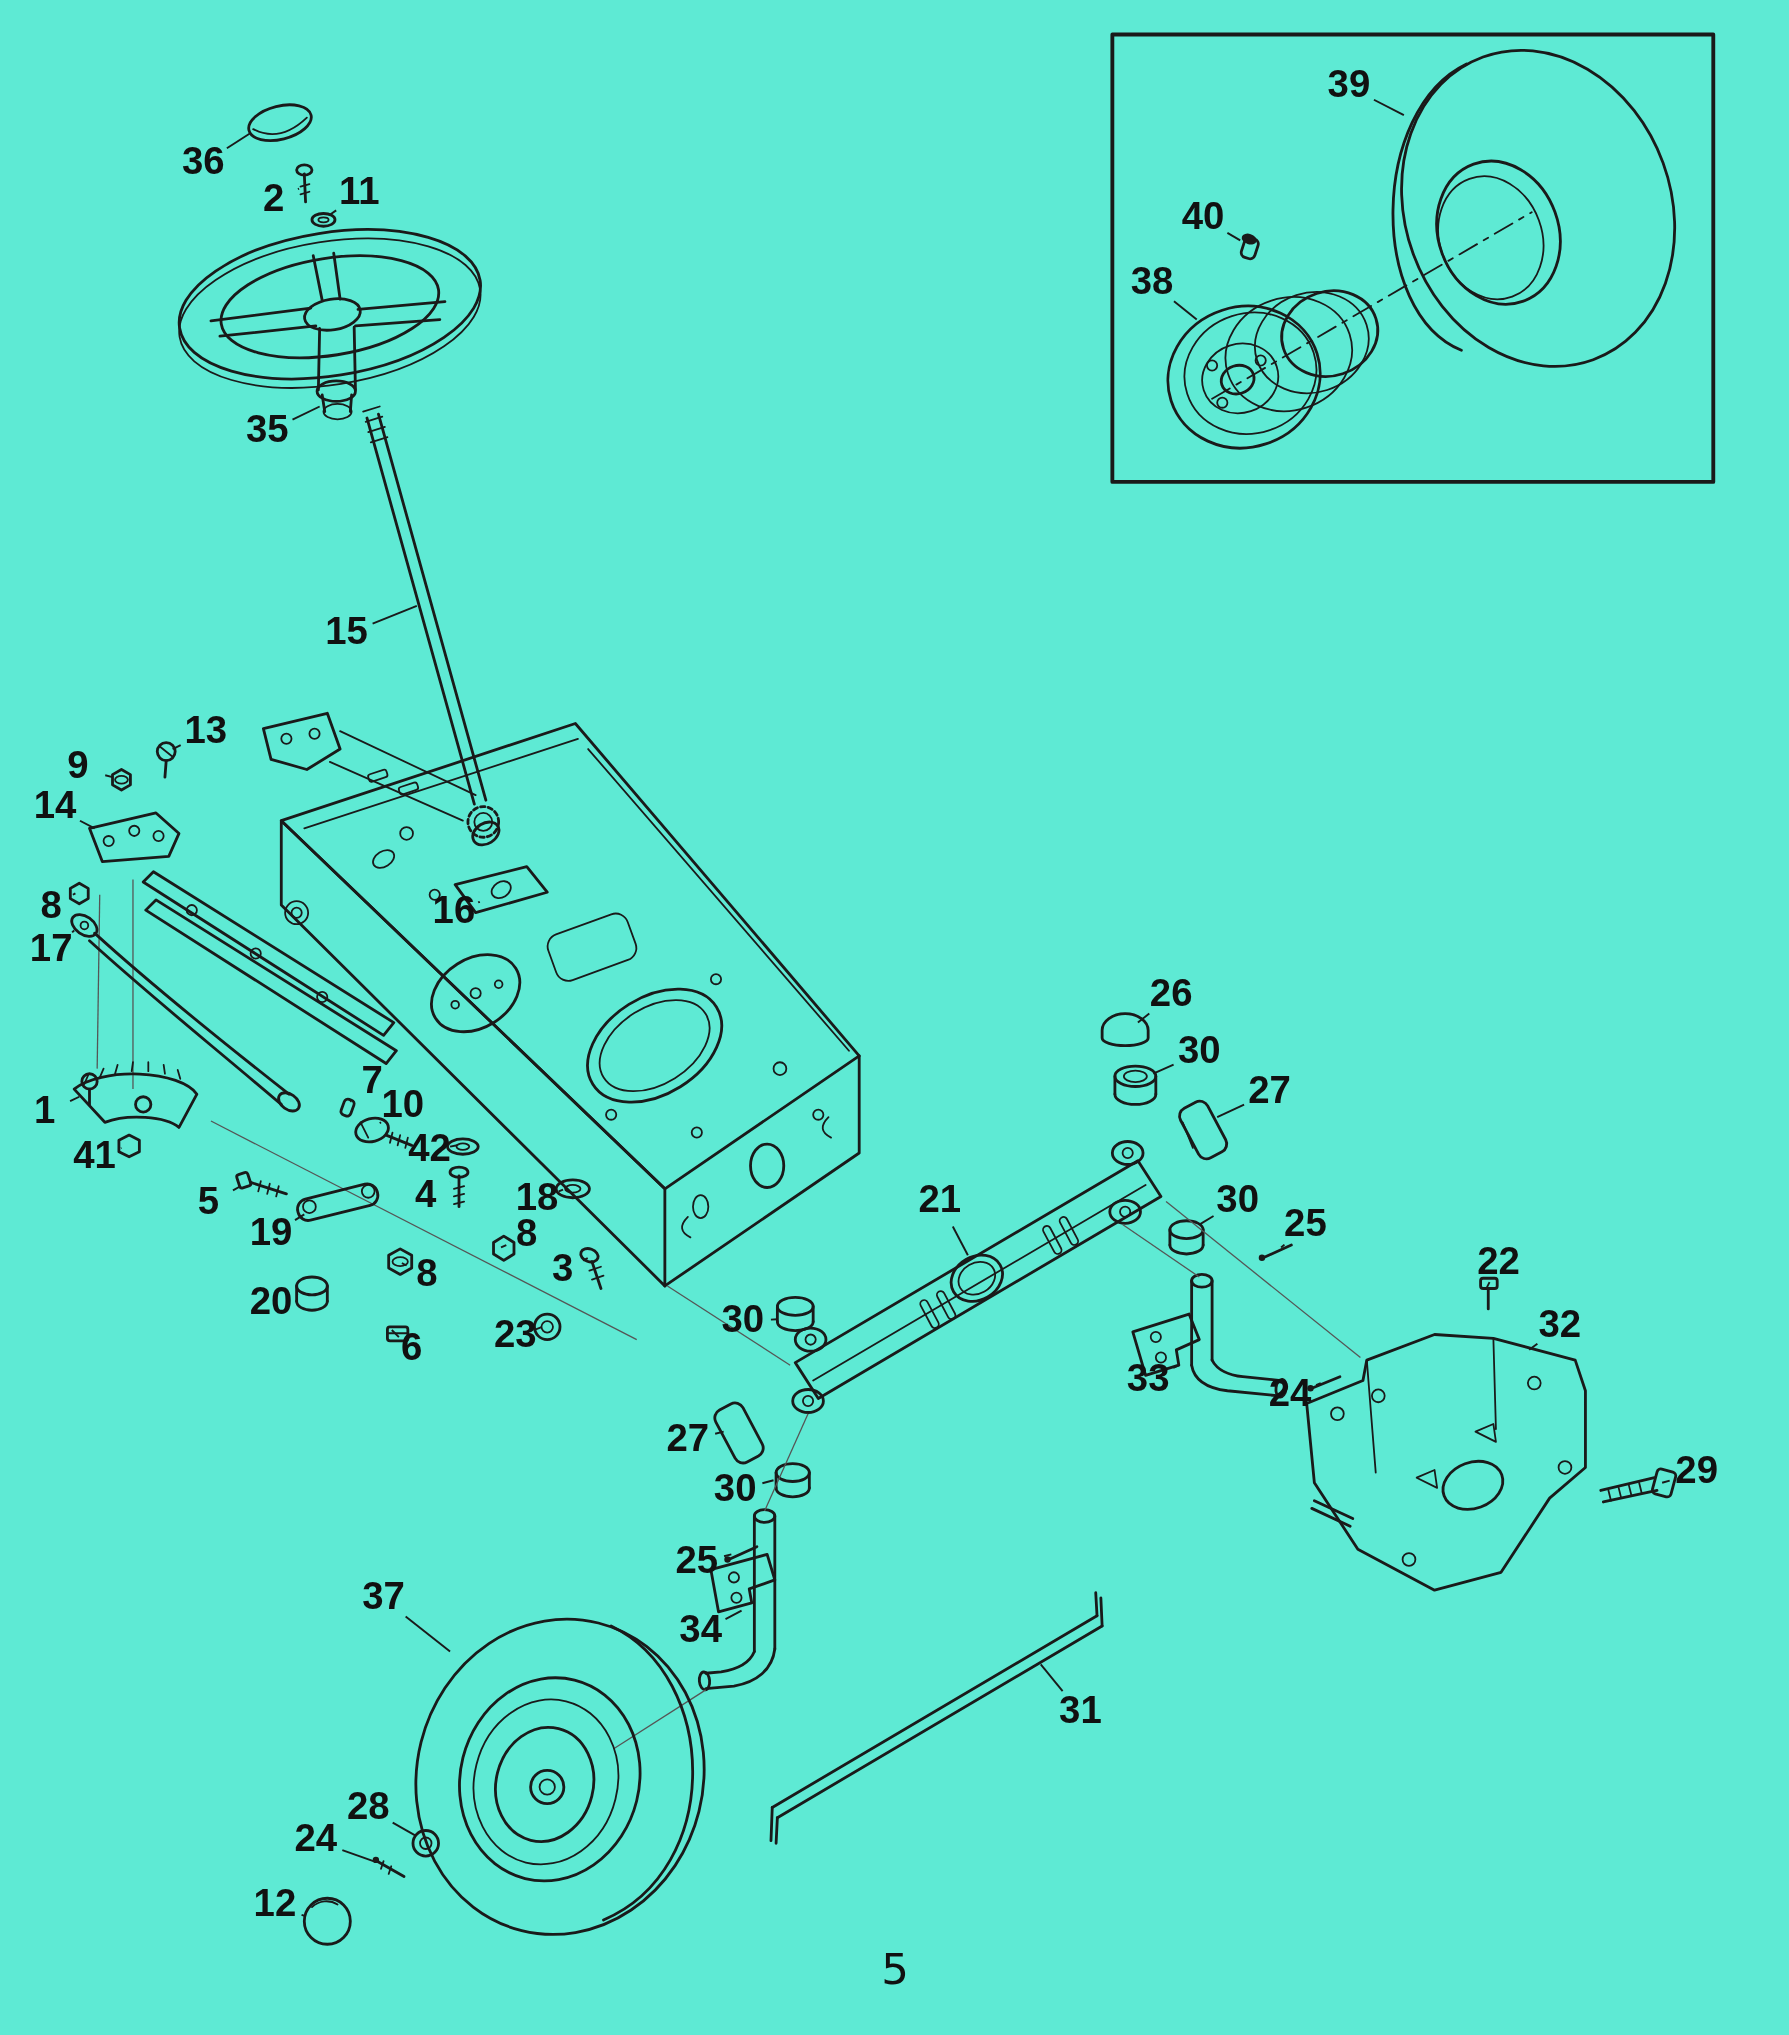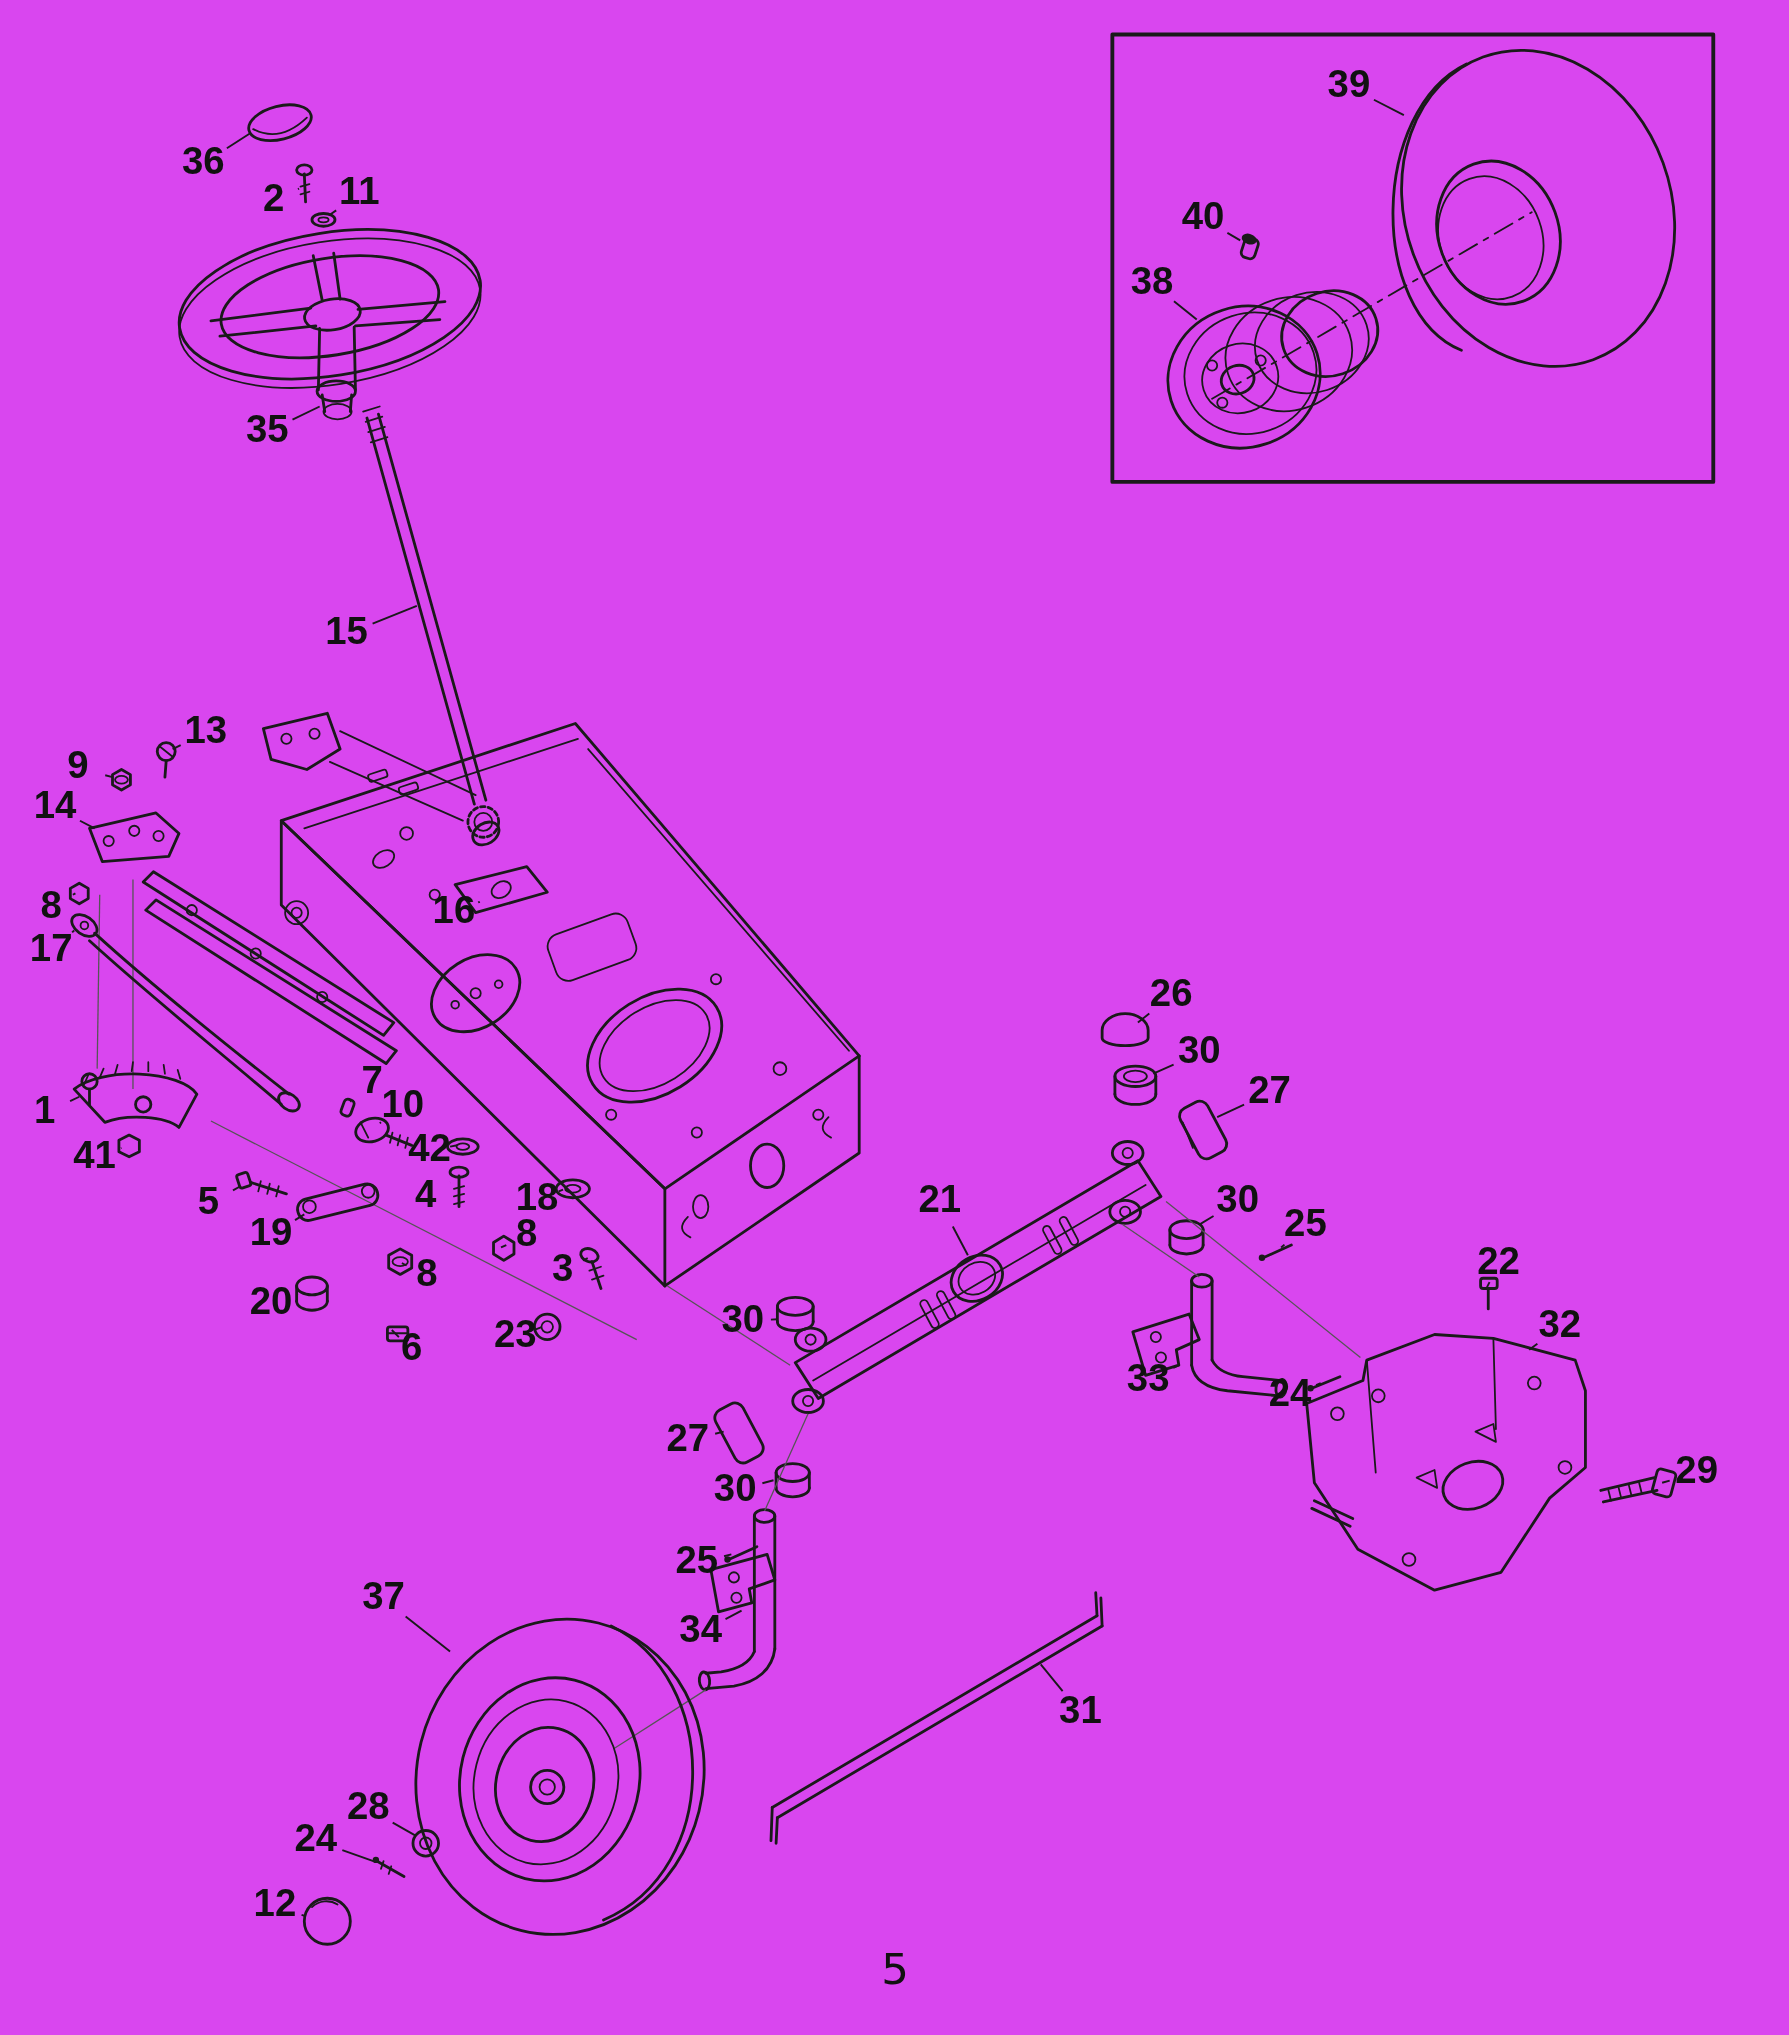--- a/index.html
+++ b/index.html
@@ -1,16 +1,16 @@
 <!DOCTYPE html>
 <html style="font-size:12.3px"><head>
 <meta charset="utf-8">
 <style>
   html,body{margin:0;padding:0;background:#ffffff;}
-  .page{position:relative;width:1790px;height:2035px;background:#d946ef;overflow:hidden;
+  .page{position:relative;width:1790px;height:2035px;background:#5eead4;overflow:hidden;
         font-family:"Liberation Sans",sans-serif;}
   svg{display:block;width:1790px;height:2035px;}
   .ln{fill:none;stroke:#1a1a1a;stroke-width:2.2;stroke-linecap:round;stroke-linejoin:round;}
   .thin{stroke-width:1.4;}
   .thick{stroke-width:3;}
   .guide{stroke:#555;stroke-width:1;fill:none;}
   .dark{fill:#1a1a1a;stroke:none;}
   text.callout{font-family:"Liberation Sans",sans-serif;font-size:30px;font-weight:600;
                fill:#111;text-anchor:middle;dominant-baseline:middle;}
   .leader{stroke:#1a1a1a;stroke-width:1.5;fill:none;}

